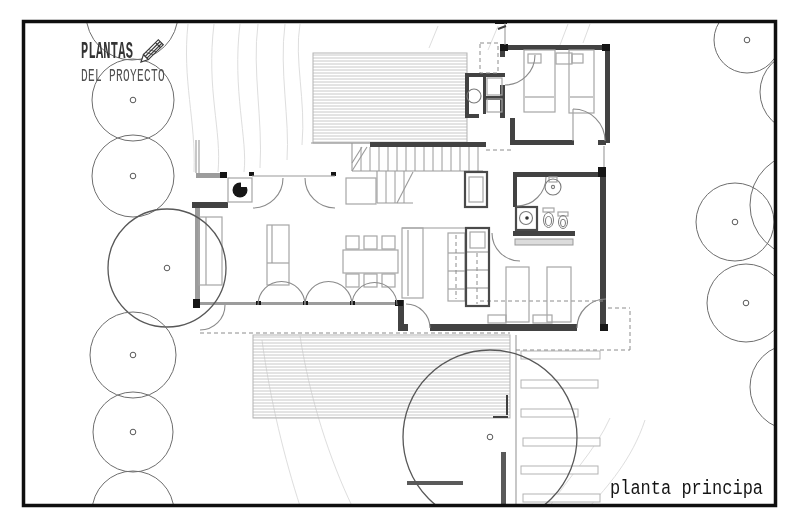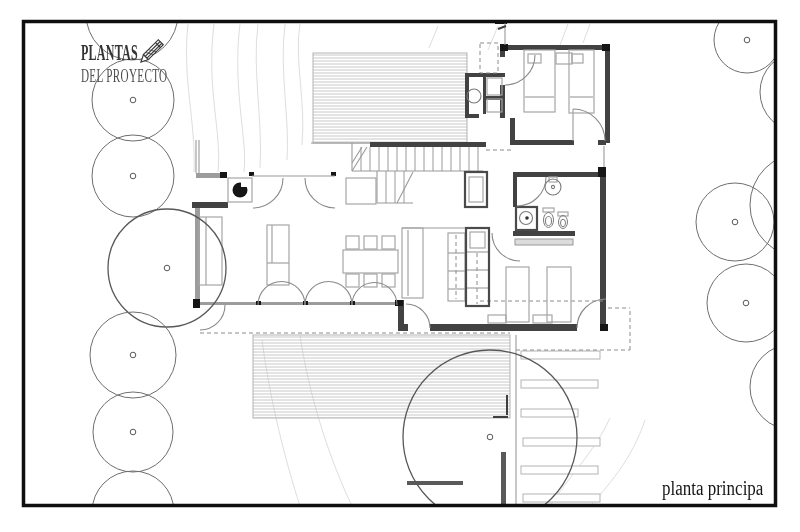--- a/index.html
+++ b/index.html
@@ -1,17 +1,17 @@
 <!DOCTYPE html>
 <html><head>
 <meta charset="utf-8">
 <style>
   html,body{margin:0;padding:0;background:#fff;}
   .page{position:relative;width:800px;height:532px;background:#fff;overflow:hidden;
-        font-family:Liberation Serif, serif;}
+        font-family:Liberation Mono, monospace;}
   #plan{position:absolute;left:0;top:0;}
   .title-block{position:absolute;left:81px;top:40px;z-index:3;}
   .title-line1{font-size:24px;font-weight:700;color:#343434;letter-spacing:.5px;
                transform:scaleX(.5);transform-origin:left top;white-space:nowrap;line-height:1;}
   .title-line2{font-size:18px;font-weight:400;color:#4f4f4f;letter-spacing:.5px;
                transform:scaleX(.62);transform-origin:left top;white-space:nowrap;line-height:1;margin-top:3px;}
   .pencil{position:absolute;left:133px;top:33px;z-index:3;}
   .caption{position:absolute;right:37px;top:477px;z-index:3;font-size:20px;color:#151515;
            transform:scaleX(.85);transform-origin:right top;white-space:nowrap;}
 </style>

